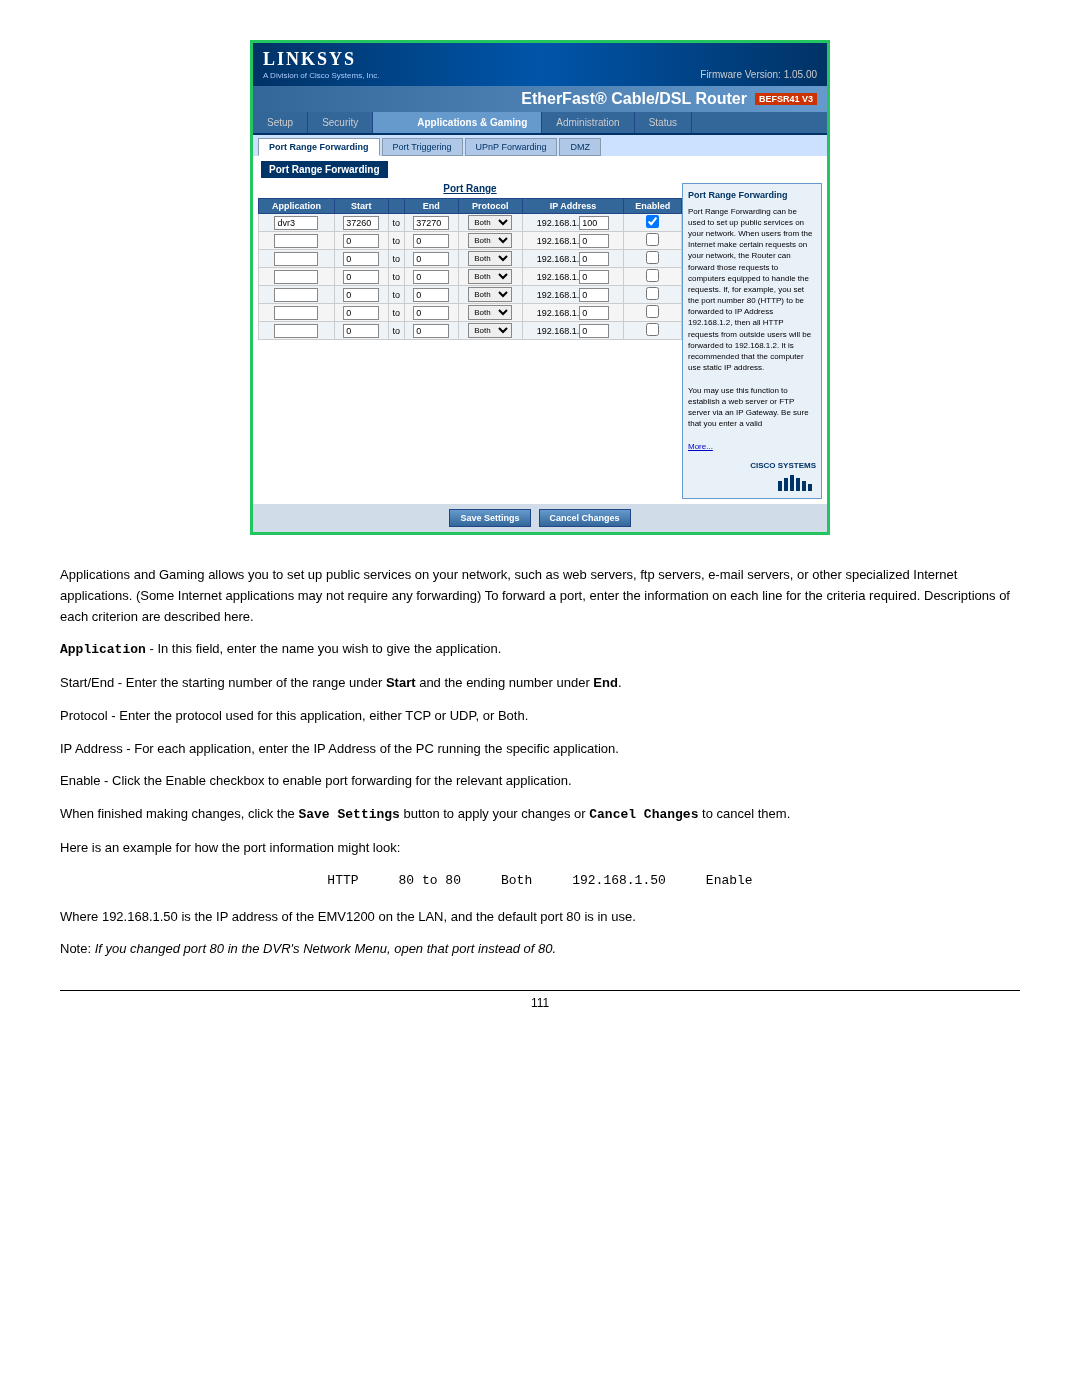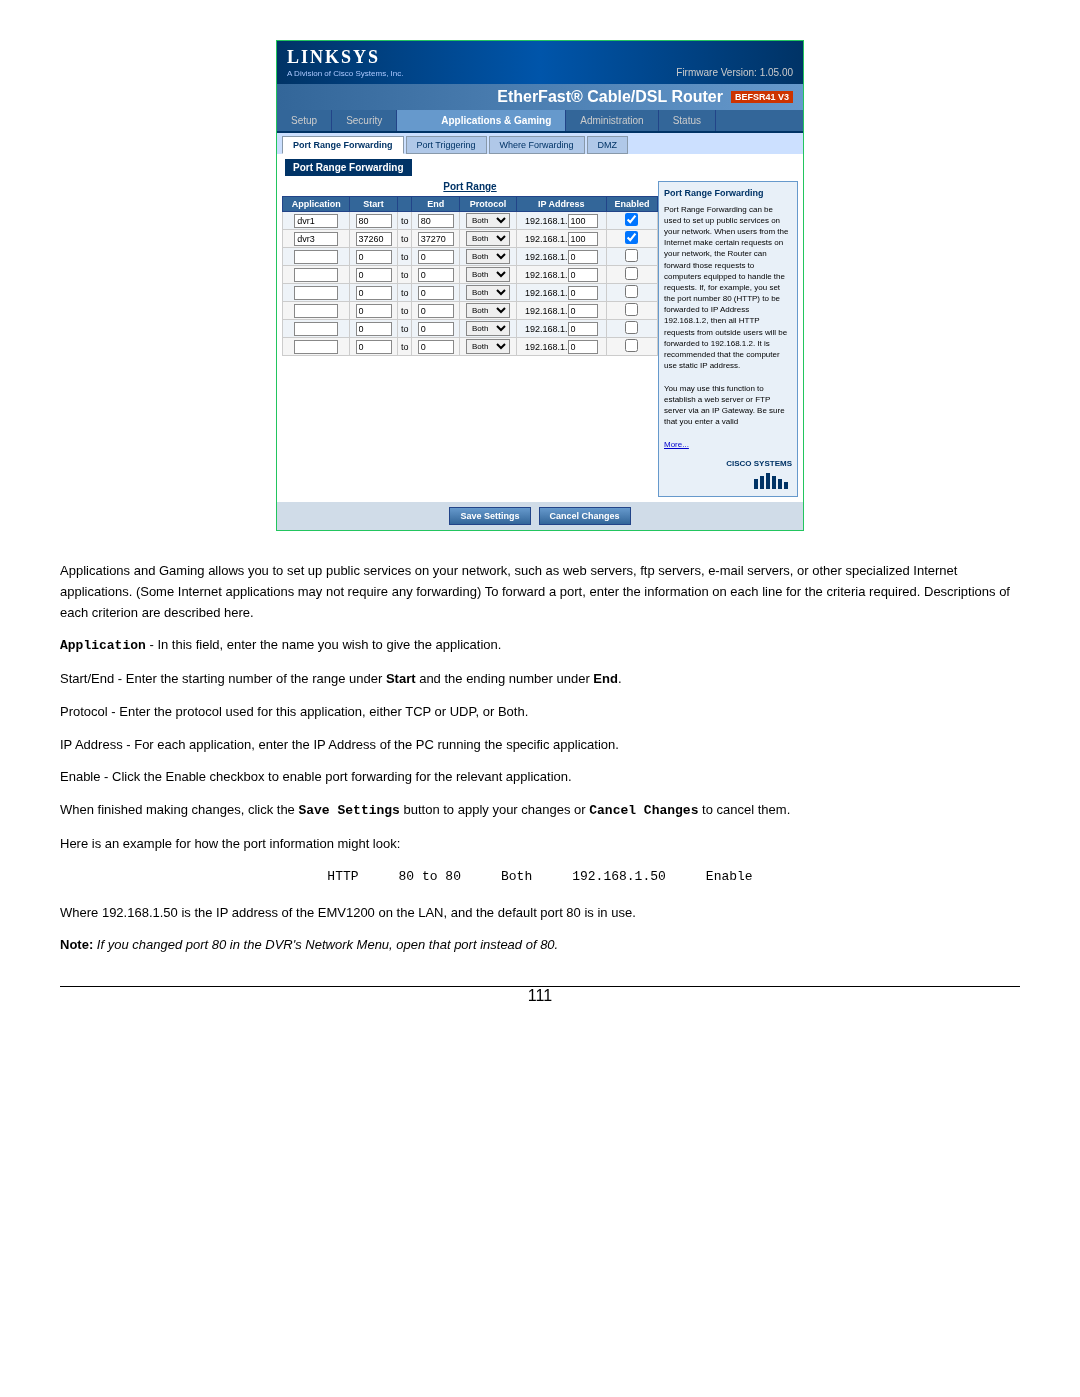--- a/index.html
+++ b/index.html
@@ -8,23 +8,23 @@
       font-family: Arial, sans-serif;
       font-size: 13px;
       color: #000;
       width: 1080px;
       min-height: 1397px;
       padding: 40px 60px;
     }
 
     
     .router-ui-container {
-      border: 1px solid #22c55e;
+      border: 3px solid #22c55e;
       margin: 0 auto 30px auto;
-      width: 528px;
+      width: 580px;
       background: #fff;
     }
 
     
     .router-header {
       background: linear-gradient(to right, #003366, #0055aa, #003366);
       padding: 6px 10px;
       display: flex;
       justify-content: space-between;
       align-items: flex-end;
@@ -274,32 +274,33 @@
       font-family: 'Courier New', monospace;
       font-size: 13px;
     }
 
     
     .note-section {
       font-size: 13px;
       margin-top: 10px;
     }
     .note-section .note-label {
-      font-weight: bold;
+      font-weight: normal;
     }
     .note-section .italic-text {
       font-style: italic;
     }
 
     
     .page-number {
       text-align: center;
       margin-top: 30px;
-      font-size: 16px;
+      font-size: 12px;
       border-top: 1px solid #000;
+      padding-top: 5px;
     }
 
     .to-label {
       font-size: 9px;
       padding: 0 2px;
     }
 
     .apps-gaming-tab {
       display: flex;
       flex-direction: column;
@@ -333,21 +334,21 @@
     <div class="nav-tab active apps-gaming-tab">
       <span>Applications &amp; Gaming</span>
     </div>
     <div class="nav-tab">Administration</div>
     <div class="nav-tab">Status</div>
   </div>
 
   <div class="sub-tabs">
     <div class="sub-tab active">Port Range Forwarding</div>
     <div class="sub-tab">Port Triggering</div>
-    <div class="sub-tab">Where Forwarding</div>
+    <div class="sub-tab">UPnP Forwarding</div>
     <div class="sub-tab">DMZ</div>
   </div>
 
   <div>
     <span class="page-section-label">Port Range Forwarding</span>
   </div>
 
   <div class="content-area">
 
     <div class="main-form">
@@ -360,34 +361,20 @@
             <th>Start</th>
             <th></th>
             <th>End</th>
             <th>Protocol</th>
             <th>IP Address</th>
             <th>Enabled</th>
           </tr>
         </thead>
         <tbody id="table-body">
 
-        <tr>
-              <td><input type="text" class="app-input" value="dvr1" style=""></td>
-              <td><input type="text" class="small-input" value="80" style=""></td>
-              <td class="to-label">to</td>
-              <td><input type="text" class="small-input" value="80" style=""></td>
-              <td><select class="protocol-select"><option value="Both">Both</option><option value="TCP">TCP</option><option value="UDP">UDP</option></select></td>
-              <td>
-                <div class="ip-cell">
-                  <span>192.168.1.</span>
-                  <input type="text" class="ip-input" value="100" style="">
-                </div>
-              </td>
-              <td><input type="checkbox" checked="" style=""></td>
-            </tr>
             <tr>
               <td><input type="text" class="app-input" value="dvr3" style=""></td>
               <td><input type="text" class="small-input" value="37260" style=""></td>
               <td class="to-label">to</td>
               <td><input type="text" class="small-input" value="37270" style=""></td>
               <td><select class="protocol-select"><option value="Both">Both</option><option value="TCP">TCP</option><option value="UDP">UDP</option></select></td>
               <td>
                 <div class="ip-cell">
                   <span>192.168.1.</span>
                   <input type="text" class="ip-input" value="100" style="">

